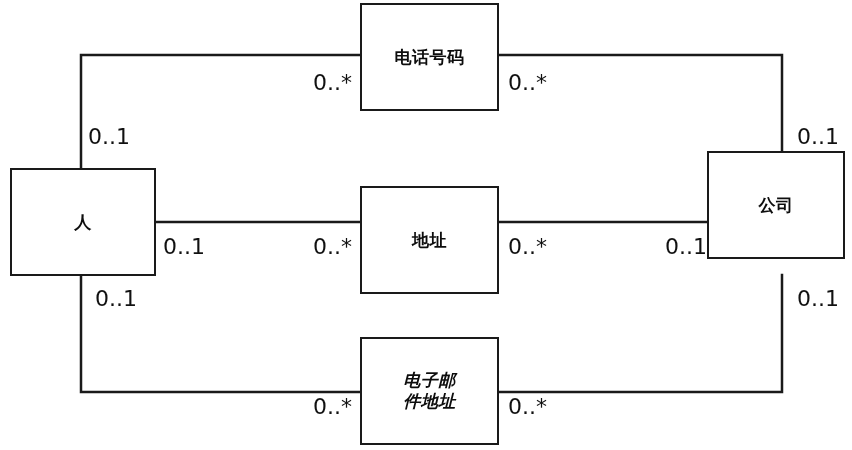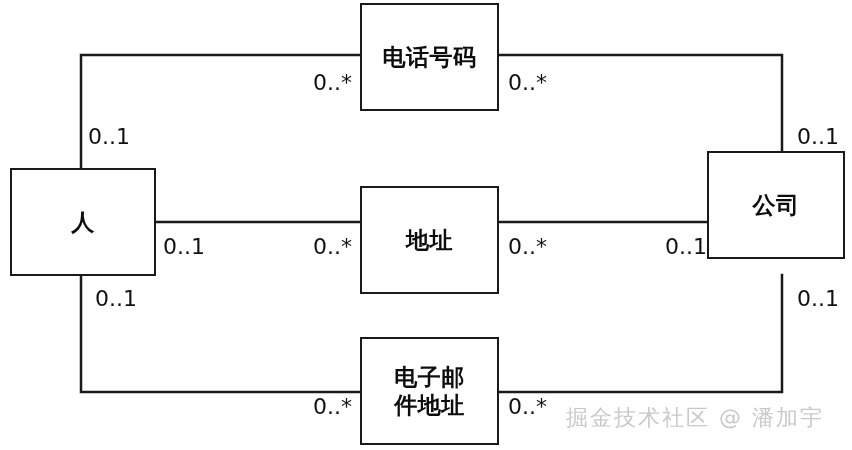--- a/index.html
+++ b/index.html
@@ -30,30 +30,30 @@
     background: #ffffff;
     border: 2px solid #1a1a1a;
     display: flex;
     align-items: center;
     justify-content: center;
     text-align: center;
     z-index: 3;
   }
   .node-label {
     font-weight: bold;
-    font-size: 23px;
+    font-size: 17px;
     color: #0d0d0d;
     line-height: 1.22;
     letter-spacing: 0.5px;
     white-space: pre-line;
   }
   .node-person  { left: 10px;  top: 168px; width: 146px; height: 108px; }
   .node-phone   { left: 360px; top: 3px;   width: 139px; height: 108px; }
   .node-address { left: 360px; top: 168px; width: 139px; height: 108px; margin-top: 18px; }
-  .node-email   { left: 360px; top: 337px; width: 139px; height: 108px; }
+  .node-email   { left: 360px; top: 337px; width: 139px; height: 108px; font-style: italic; }
   .node-company { left: 707px; top: 151px; width: 138px; height: 108px; }
 
   .mult {
     position: absolute;
     font-size: 22px;
     color: #111111;
     line-height: 1;
     white-space: nowrap;
     z-index: 4;
   }
@@ -116,15 +116,14 @@
   <span class="mult" style="left:163px; top:236px;">0..1</span>
   <span class="mult" style="left:313px; top:236px;">0..*</span>
   <span class="mult" style="left:508px; top:236px;">0..*</span>
   <span class="mult" style="left:665px; top:236px;">0..1</span>
 
   <span class="mult" style="left:95px;  top:288px;">0..1</span>
   <span class="mult" style="left:313px; top:396px;">0..*</span>
   <span class="mult" style="left:508px; top:396px;">0..*</span>
   <span class="mult" style="left:797px; top:288px;">0..1</span>
 
-  <div class="watermark">掘金技术社区 @ 潘加宇</div>
 
 </div>
 
 </body></html>

